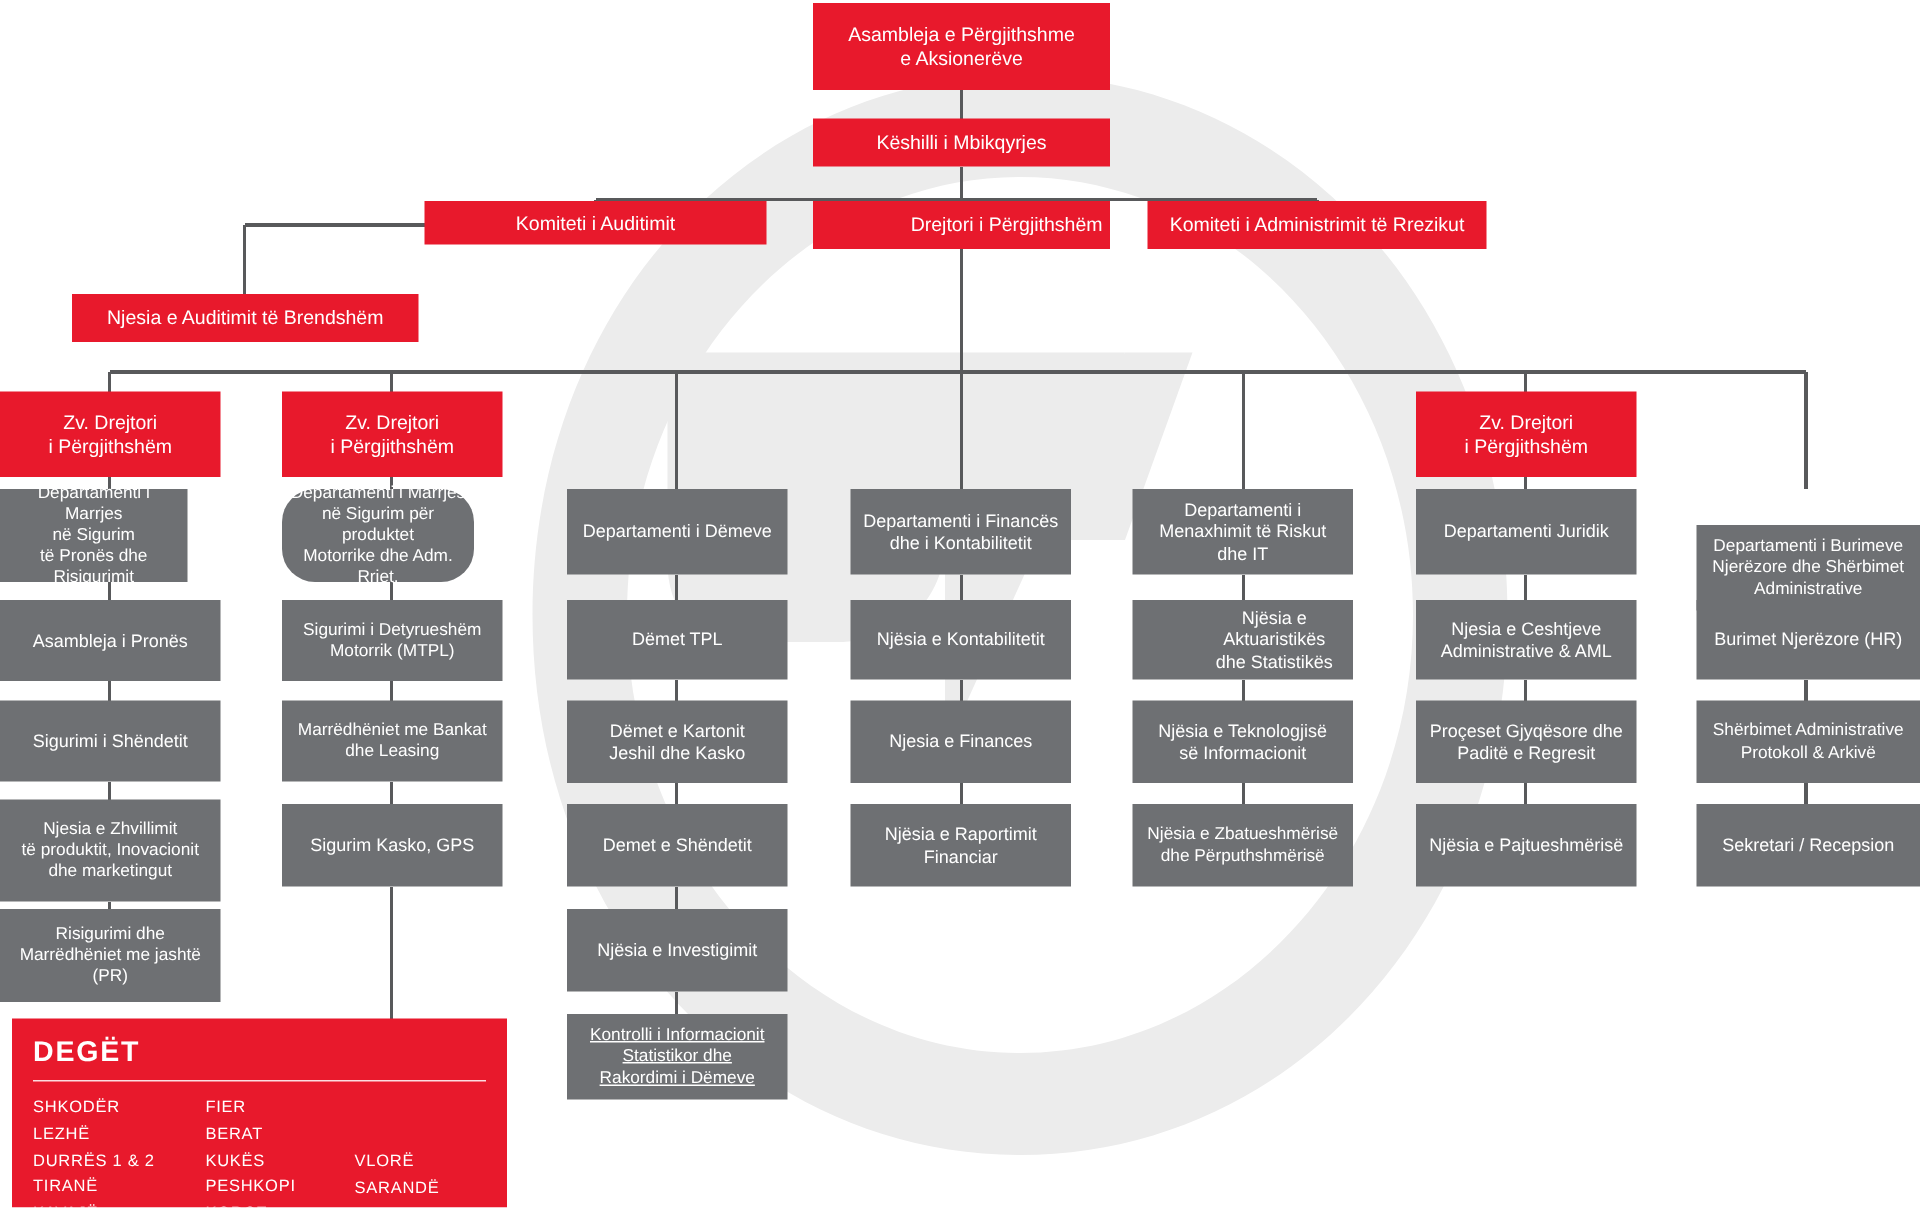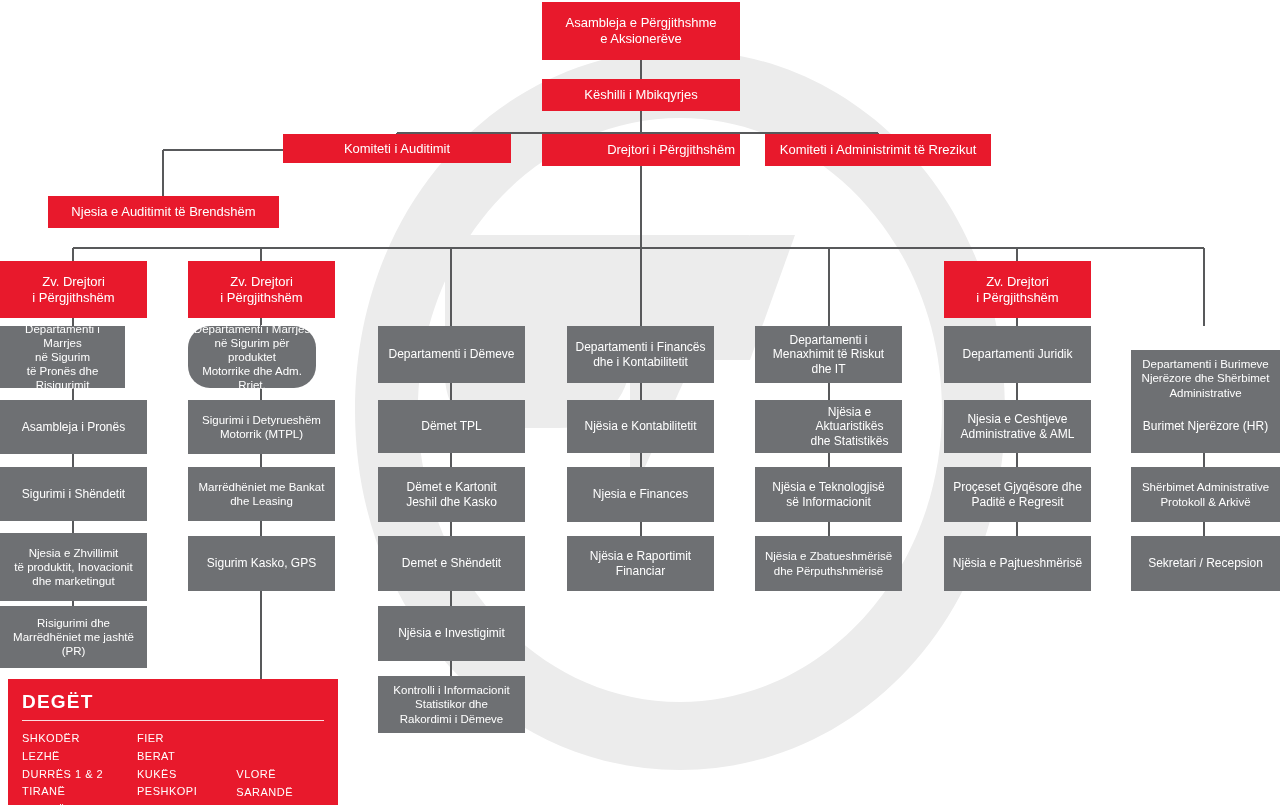--- a/index.html
+++ b/index.html
@@ -253,21 +253,21 @@
   <div class="node gray f12" style="left:378px; top:467px; width:147px; height:55px;">
     <span>Dëmet e Kartonit
 Jeshil dhe Kasko</span>
   </div>
   <div class="node gray f12" style="left:378px; top:536px; width:147px; height:55px;">
     <span>Demet e Shëndetit</span>
   </div>
   <div class="node gray f12" style="left:378px; top:606px; width:147px; height:55px;">
     <span>Njësia e Investigimit</span>
   </div>
-  <div class="node gray f115" style="left:378px; top:676px; width:147px; height:57px;">
+  <div class="node gray f115" style="left:378px; top:676px; width:147px; height:57px;text-decoration:underline;">
     <span>Kontrolli i Informacionit
 Statistikor dhe
 Rakordimi i Dëmeve</span>
   </div>
 
   <div class="node gray f12" style="left:567px; top:326px; width:147px; height:57px;">
     <span>Departamenti i Financës
 dhe i Kontabilitetit</span>
   </div>
   <div class="node gray f12" style="left:567px; top:400px; width:147px; height:53px;">

